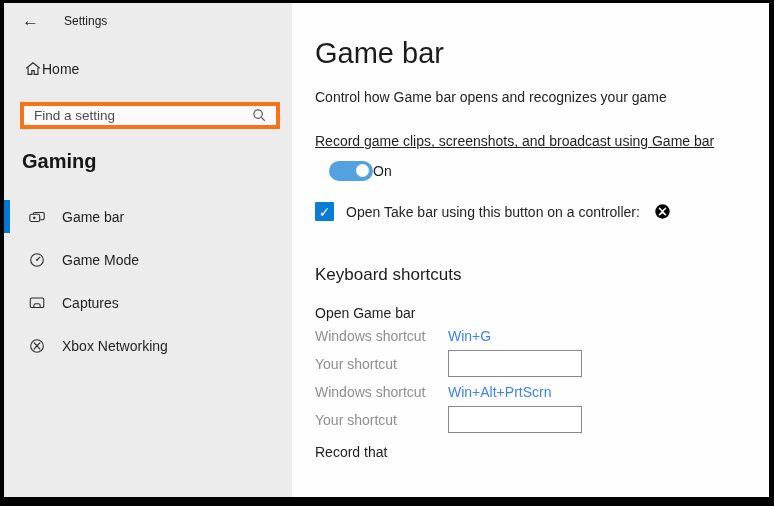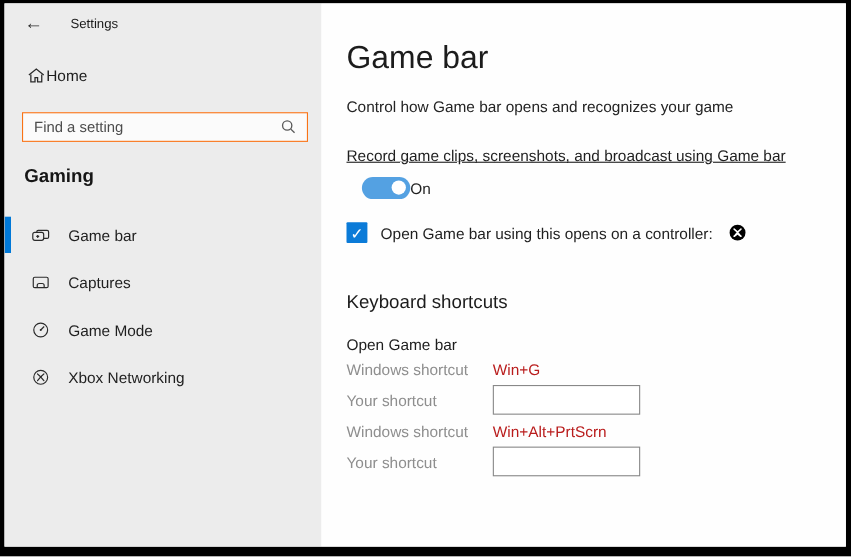--- a/index.html
+++ b/index.html
@@ -44,34 +44,34 @@
   }
   .app-title{font-size:12px;margin-left:22px;color:#1a1a1a;text-align:right;}
   .home-row{
     margin:31px 0 0 20px;
     display:flex;align-items:center;
     font-size:14px;
   }
   .search-box{
     margin:24px 12px 0 16px;
     height:27px;
-    border:1px solid #f97316;
+    border:4px solid #f97316;
     background:#fbfbfb;
     display:flex;align-items:center;
     padding:0 9px 0 10px;
   }
   .search-box input{
     flex:1;border:none;outline:none;background:transparent;
     font-family:inherit;font-size:13.5px;color:#333;
     padding:0;min-width:0;
   }
   .search-box input::placeholder{color:#4c4c4c;opacity:1;}
   .section-header{
     margin:21px 0 0 18px;
-    font-size:17px;font-weight:700;color:#161616;
+    font-size:20px;font-weight:700;color:#161616;
   }
   .nav{margin-top:22px;}
   .nav-item{
     position:relative;height:43px;
     display:flex;align-items:center;gap:16px;
     padding-left:24px;font-size:14px;color:#1f1f1f;
     cursor:default;
   }
   .nav-item.selected::before{
     content:"";position:absolute;left:0;top:5px;bottom:5px;width:6px;
@@ -114,21 +114,21 @@
   .section-heading{
     margin-top:44px;
     font-size:17px;font-weight:400;color:#1c1c1c;
   }
   .shortcut-group-name{margin-top:20px;font-size:14px;color:#1d1d1d;}
   .shortcut-row{
     display:grid;grid-template-columns:133px auto;
     align-items:center;margin-top:5px;min-height:20px;
   }
   .row-label{font-size:14px;color:var(--gray-text);}
-  .row-value{font-size:14px;color:#b91c1c;}
+  .row-value{font-size:14px;color:#3b82f6;}
   .shortcut-input{
     width:134px;height:27px;
     border:1px solid #888;background:#fff;
     font-family:inherit;font-size:13px;padding:0 6px;outline:none;
   }
   .input-row{margin-top:4px;}
   .cutoff-name{margin-top:11px;}
 </style>
 </head>
 <body>
@@ -174,41 +174,41 @@
               <path d="M6 7V6.5A1.5 1.5 0 0 1 7.5 5h9A1.5 1.5 0 0 1 18 6.5v5a1.5 1.5 0 0 1-1.5 1.5H13"></path>
               <path d="M5.5 11h3M7 9.5v3"></path>
             </svg>
           </span>
           <span>Game bar</span>
         </div>
 
         <div class="nav-item">
           <span class="icon">
             <svg width="18" height="18" viewBox="0 0 20 20" fill="none" stroke="#2b2b2b" stroke-width="1.2">
-              <rect x="2.5" y="4.5" width="15" height="10.5" rx="1.5"></rect>
-              <path d="M6.5 15v-2.2a2 2 0 0 1 2-2h3a2 2 0 0 1 2 2V15"></path>
-            </svg>
-          </span>
-          <span>Captures</span>
-        </div>
-
-        <div class="nav-item">
-          <span class="icon">
-            <svg width="18" height="18" viewBox="0 0 20 20" fill="none" stroke="#2b2b2b" stroke-width="1.2">
               <circle cx="10" cy="10" r="7"></circle>
               <path d="M10 10 13.5 6.5"></path>
               <circle cx="10" cy="10" r="1" fill="#2b2b2b" stroke="none"></circle>
             </svg>
           </span>
           <span>Game Mode</span>
         </div>
 
         <div class="nav-item">
           <span class="icon">
             <svg width="18" height="18" viewBox="0 0 20 20" fill="none" stroke="#2b2b2b" stroke-width="1.2">
+              <rect x="2.5" y="4.5" width="15" height="10.5" rx="1.5"></rect>
+              <path d="M6.5 15v-2.2a2 2 0 0 1 2-2h3a2 2 0 0 1 2 2V15"></path>
+            </svg>
+          </span>
+          <span>Captures</span>
+        </div>
+
+        <div class="nav-item">
+          <span class="icon">
+            <svg width="18" height="18" viewBox="0 0 20 20" fill="none" stroke="#2b2b2b" stroke-width="1.2">
               <circle cx="10" cy="10" r="7"></circle>
               <path d="M6.8 6.6c2.2 1.6 4.3 3.9 6.4 6.8M13.2 6.6c-2.2 1.6-4.3 3.9-6.4 6.8" stroke-linecap="round"></path>
             </svg>
           </span>
           <span>Xbox Networking</span>
         </div>
 
       </div>
     </div>
 
@@ -222,21 +222,21 @@
 
       <div class="toggle-row">
         <div class="toggle">
           <div class="toggle-knob"></div>
         </div>
         <span class="toggle-state">On</span>
       </div>
 
       <div class="checkbox-row">
         <div class="checkbox">✓</div>
-        <span class="checkbox-label">Open Game bar using this opens on a controller:</span>
+        <span class="checkbox-label">Open Take bar using this button on a controller:</span>
         <span class="icon xbox-glyph">
           <svg width="17" height="17" viewBox="0 0 20 20">
             <circle cx="10" cy="10" r="8.5" fill="#000"></circle>
             <path d="M6.4 6.2c2 1.4 3.9 3.6 5.8 6.4M13.6 6.2c-2 1.4-3.9 3.6-5.8 6.4M6.4 13.8c2-1.4 3.6-3 3.6-3.8M13.6 13.8c-2-1.4-3.6-3-3.6-3.8" stroke="#fff" stroke-width="1.8" fill="none" stroke-linecap="round"></path>
           </svg>
         </span>
       </div>
 
       <div class="section-heading">Keyboard shortcuts</div>
 
@@ -252,16 +252,17 @@
 
       <div class="shortcut-row">
         <span class="row-label">Windows shortcut</span>
         <span class="row-value">Win+Alt+PrtScrn</span>
       </div>
       <div class="shortcut-row input-row">
         <span class="row-label">Your shortcut</span>
         <input class="shortcut-input" type="text" value="" style="">
       </div>
 
+      <div class="shortcut-group-name cutoff-name">Record that</div>
 
     </div>
   </div>
 </div>
 
 </body></html>

